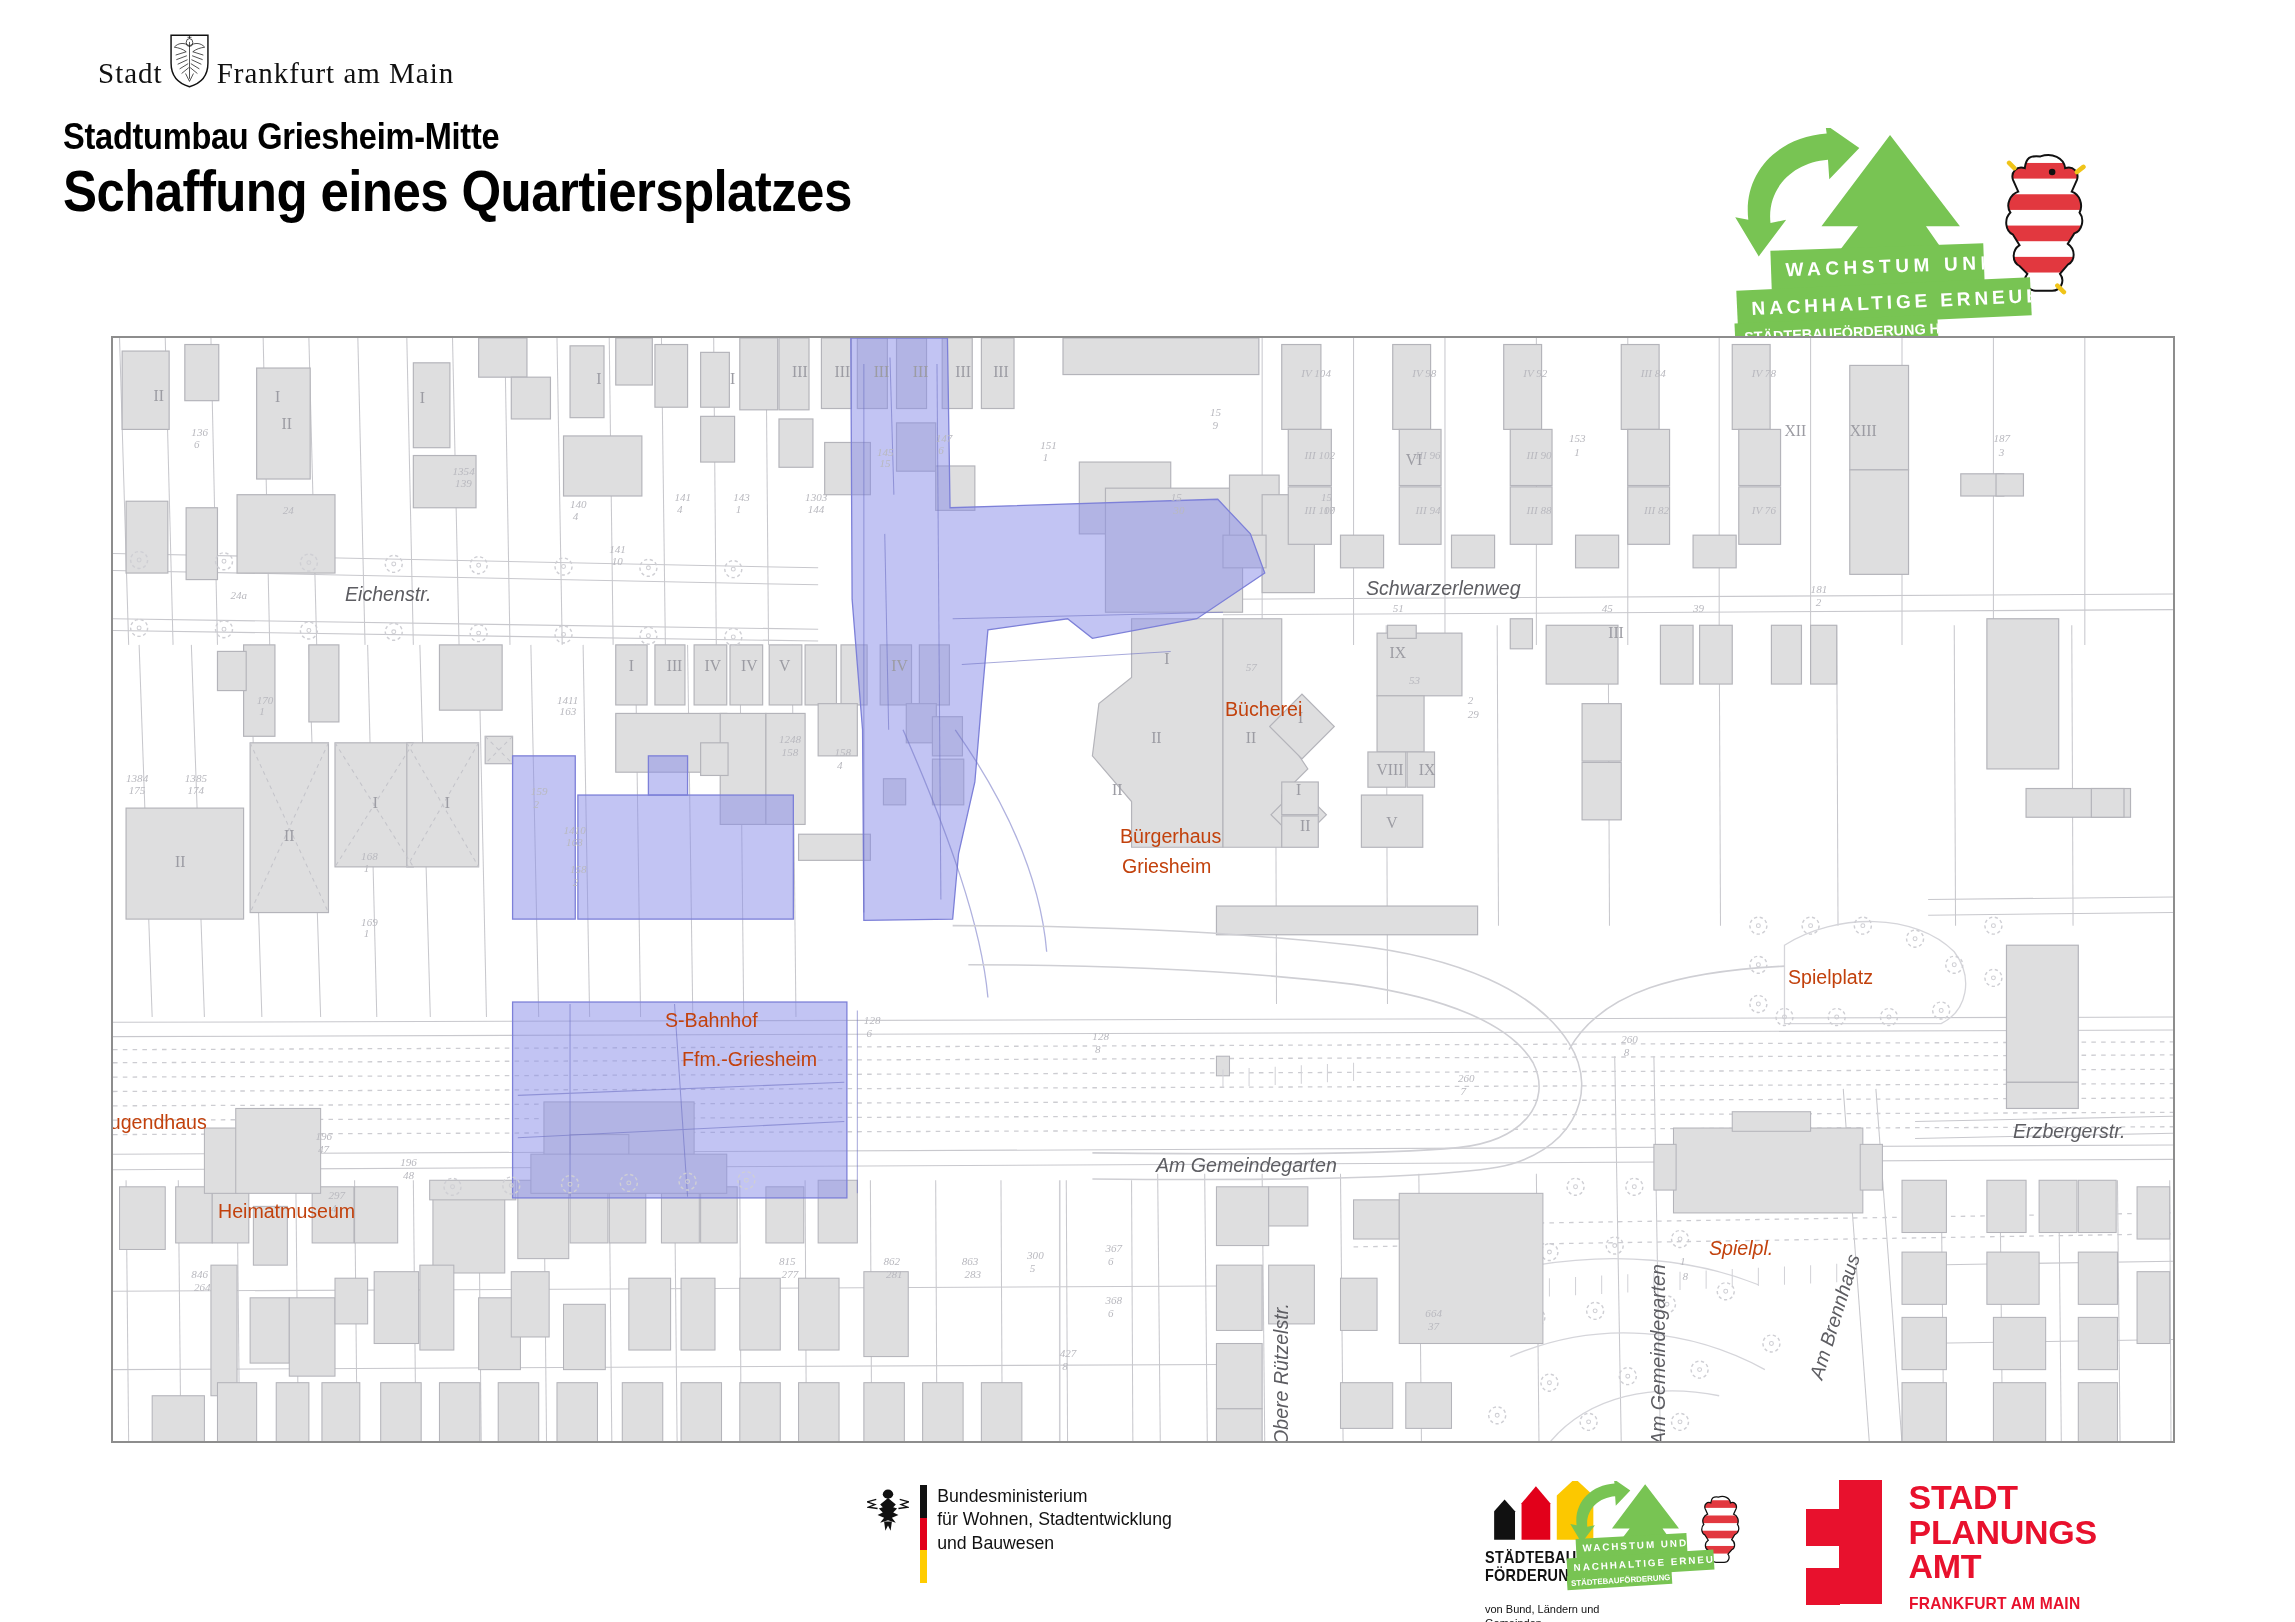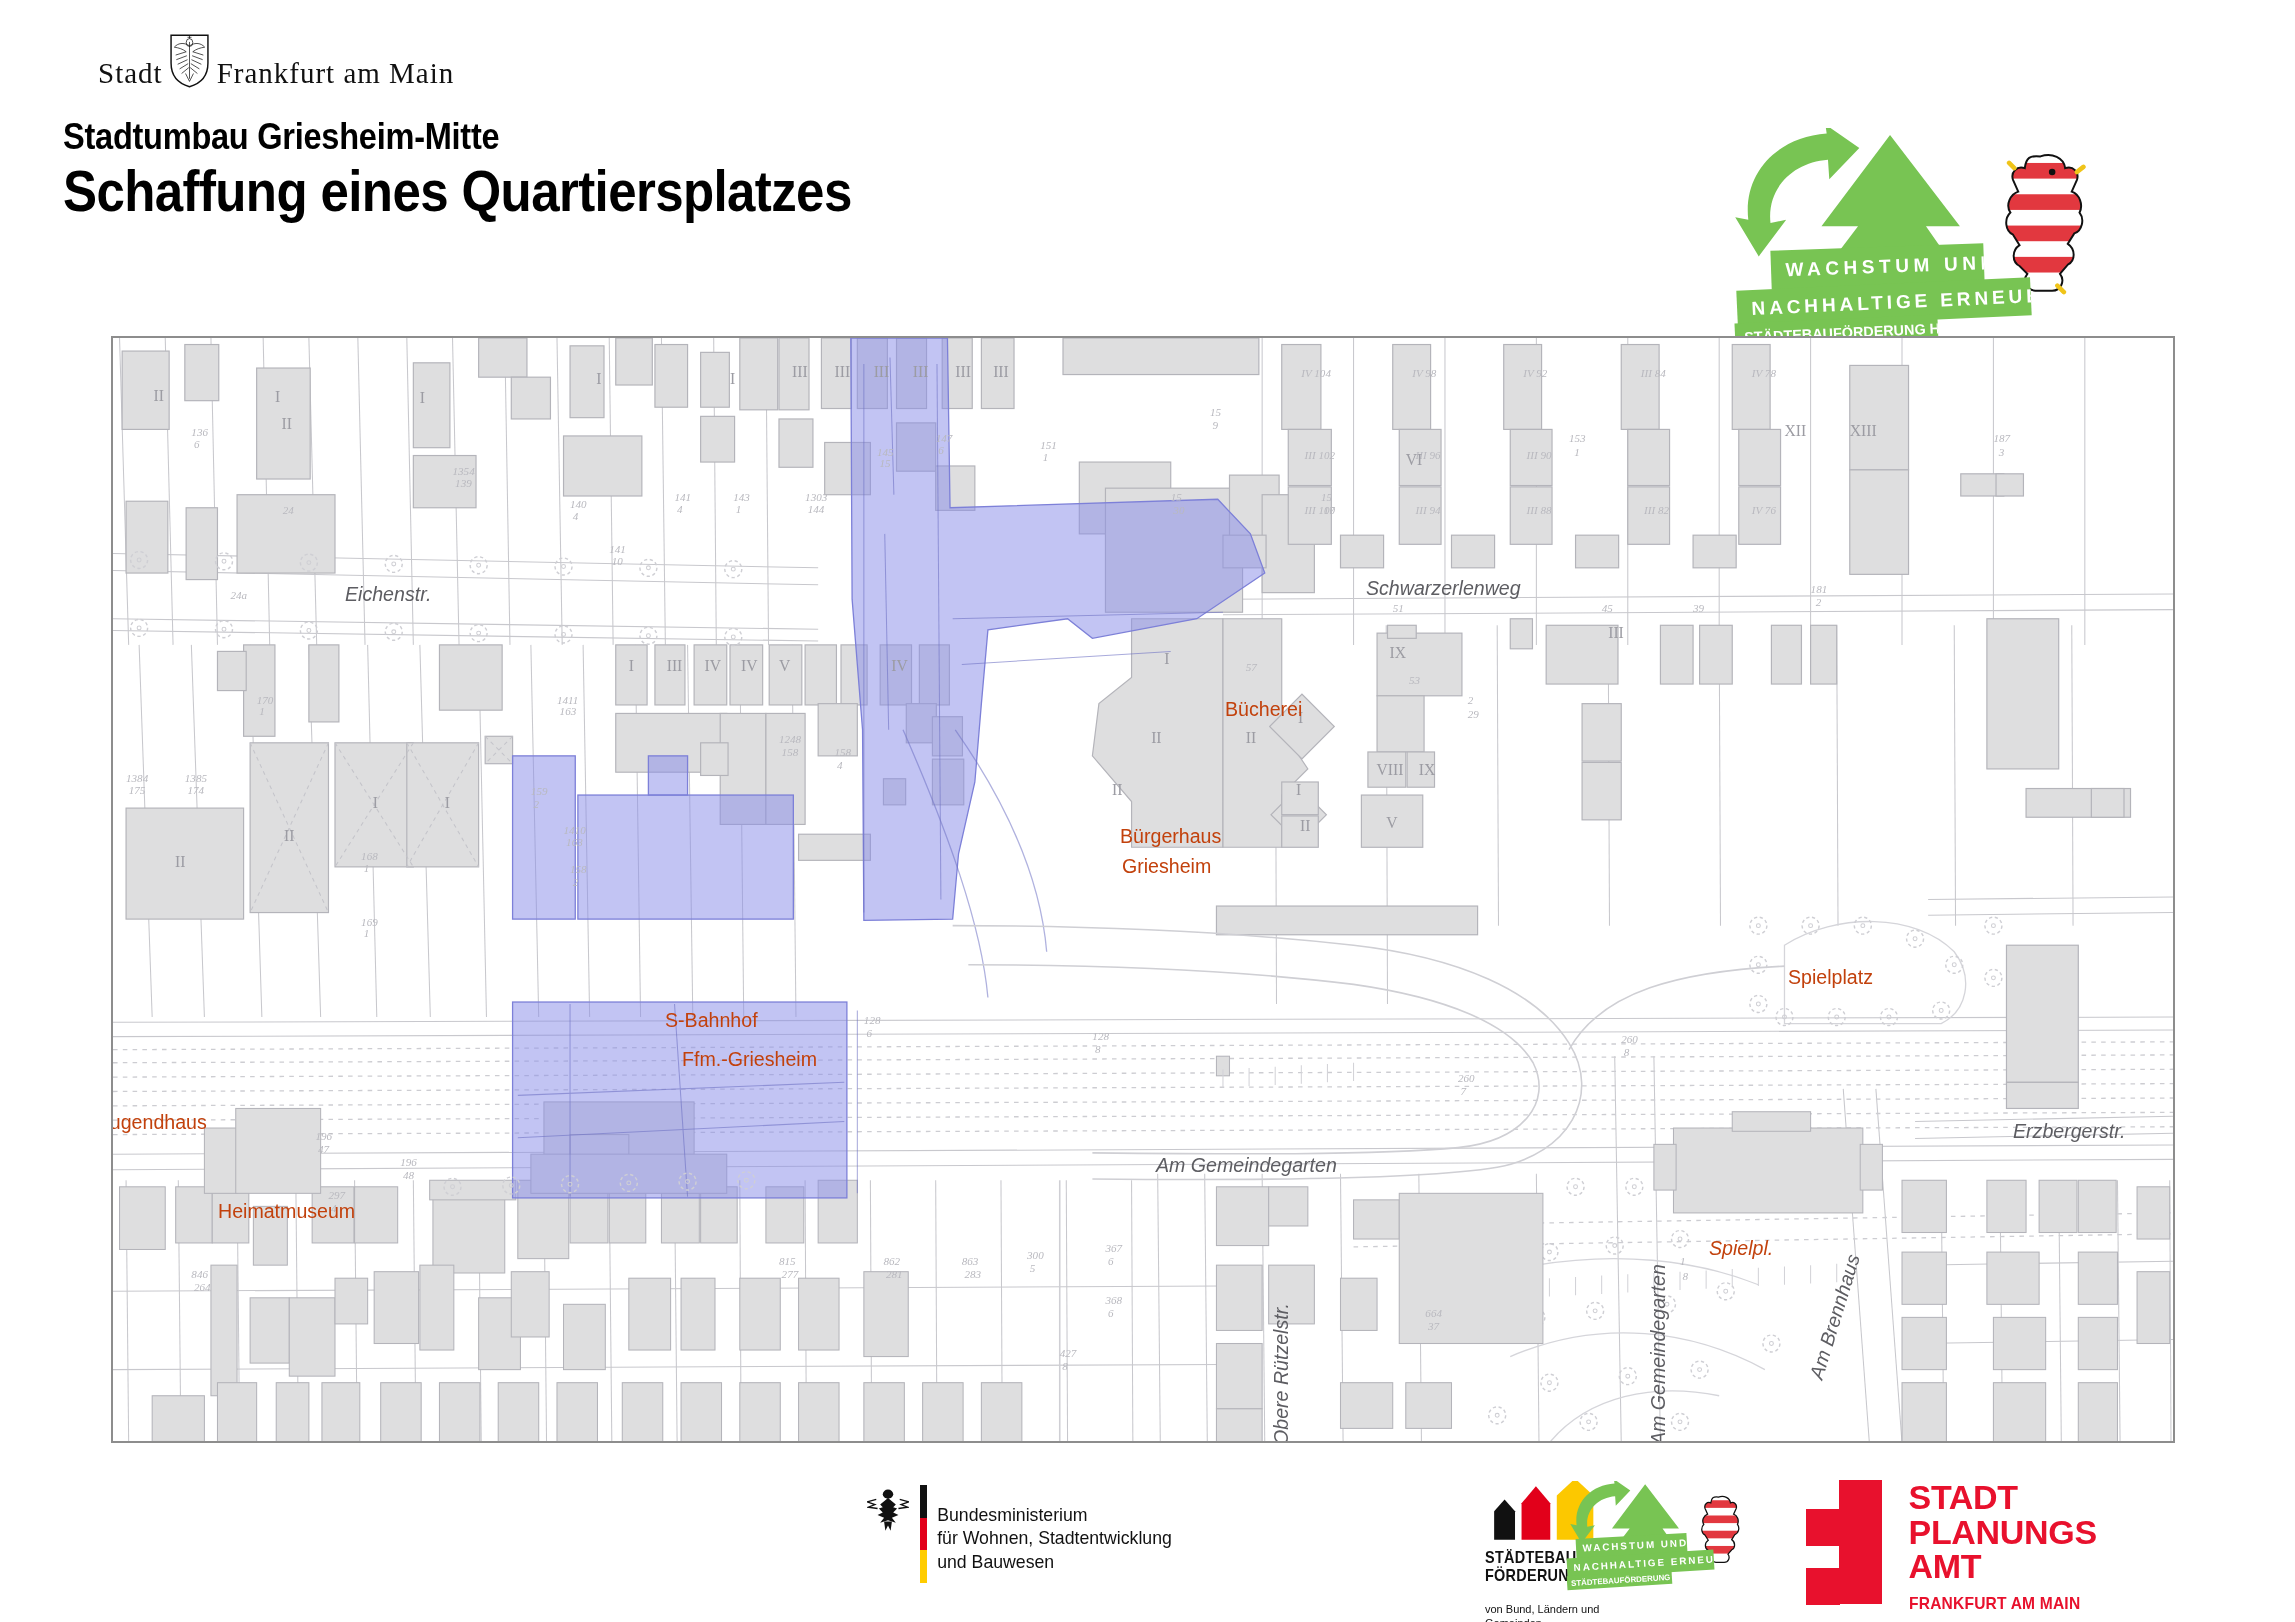--- a/index.html
+++ b/index.html
@@ -64,21 +64,21 @@
   }
   .street { font-style:italic; font-size:19.6px; color:#5d5d62; }
   .poi { font-size:19.6px; color:#c2410c; }
   .rot90 { transform:rotate(-90deg); transform-origin:left top; }
 
   
   #logo-bar { position:absolute; left:0; top:1472px; width:2295px; height:150px; }
   .logo-block { position:absolute; top:0; }
 
   #bmwsb { left:867px; top:13px; display:flex; align-items:flex-start; gap:10.5px; }
-  #bmwsb .txt { font-size:17.7px; line-height:1.32; color:#111; font-family:"Liberation Sans", sans-serif;margin-top:19px; }
+  #bmwsb .txt { font-size:17.7px; line-height:1.32; color:#111; font-family:"Liberation Sans", sans-serif; }
   .flagbar { width:7.2px; height:98px; display:flex; flex-direction:column; }
   .flagbar i { flex:1; display:block; }
 
   #hessen-logo { left:1344px; top:6.5px; width:105px; }
   #hessen-logo .h-word { color:#1f6fb2; font-size:29px; font-weight:400; letter-spacing:0.7px;
      font-family:"Liberation Sans", sans-serif; text-align:left; }
 
   #stadtebau { left:1485px; top:9.2px; width:177px; }
   #stadtebau .sb-title { font-size:15.7px; font-weight:bold; line-height:1.18; color:#111;
      letter-spacing:0.3px; margin-top:6.5px; transform:scaleX(0.92); transform-origin:left center;}

